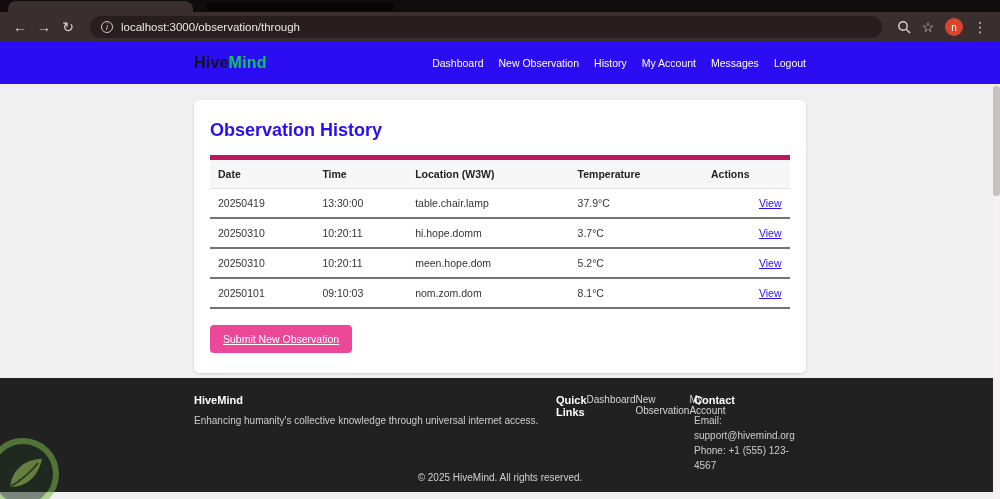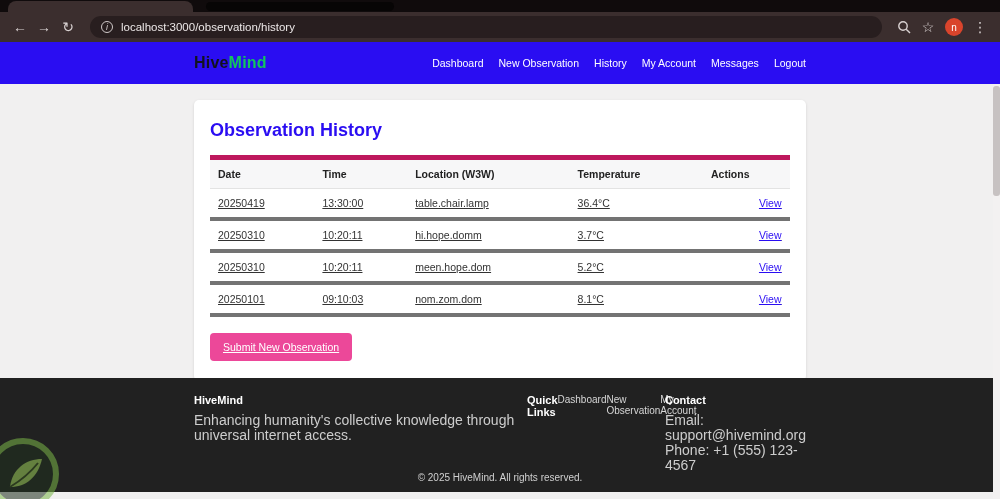--- a/index.html
+++ b/index.html
@@ -43,39 +43,39 @@
     cursor:pointer; white-space:nowrap; }
 
   
   .main { height:278px; }
   .card { width:612px; margin:16px auto 0; background:#ffffff; border-radius:5px;
     padding:16px 16px 20px; box-shadow:0 1px 3px rgba(0,0,0,.13); }
   .title { color:#2a0df2; font-size:18px; font-weight:bold; margin:4px 0 14px; }
   table { width:100%; border-collapse:collapse; }
   th { background:#f7f7f8; border-top:5px solid #be185d; border-bottom:1px solid #e3e3e3;
     font-size:10.5px; font-weight:bold; text-align:left; padding:8px; color:#222; }
-  td { font-size:10.5px; padding:8px; border-bottom:4px solid #737373; color:#333;text-decoration:underline; }
+  td { font-size:10.5px; padding:8px; border-bottom:2px solid #737373; color:#333; }
   th:nth-child(1), td:nth-child(1) { width:18%; }
   th:nth-child(2), td:nth-child(2) { width:16%; }
   th:nth-child(3), td:nth-child(3) { width:28%; }
   th:nth-child(4), td:nth-child(4) { width:23%; }
   th:nth-child(5), td:nth-child(5) { width:15%; }
   .view { color:#2a0df2; text-decoration:underline; cursor:pointer;margin-left:48px; }
   .submit { display:inline-block; margin-top:16px; background:#ec4899; color:#ffffff;
     font-size:10.5px; padding:8px 13px; border-radius:4px; text-decoration:underline;
     cursor:pointer; }
 
   
   .footer { height:114px; background:#212121; padding-top:16px; position:relative; }
   .footcols { display:flex; }
   .fcol1 { width:362px; }
   .fcol2 { width:138px; display:flex; flex-direction:row; align-items:flex-start; }
   .fcol3 { flex:1; }
   .fhead { color:#ffffff; font-weight:bold; font-size:11px; margin-bottom:7px; }
-  .ftext { color:#cdcdcd; font-size:14px; line-height:15px; }
+  .ftext { color:#cdcdcd; font-size:10px; line-height:15px; }
   .flink { color:#d6d6d6; font-size:10px; margin-bottom:6px; text-decoration:none;
     cursor:pointer; }
   .copyright { position:absolute; left:0; right:0; bottom:9px; text-align:center;
     color:#d0d0d0; font-size:10px; }
 
   
   .scrollbar { position:absolute; right:0; top:84px; bottom:0; width:7px;
     background:#f3f1f1; cursor:pointer; }
   .scrollthumb { position:absolute; top:2px; right:0; width:7px; height:110px;
     background:#c7c2c2; border-radius:3px; cursor:grab; }
@@ -89,21 +89,21 @@
   <div class="tab-active"></div>
   <div class="tab-inactive"></div>
 </div>
 
 <div class="toolbar">
   <span class="tbtn">←</span>
   <span class="tbtn">→</span>
   <span class="tbtn">↻</span>
   <div class="omnibox">
     <span class="infoicon">i</span>
-    <span class="url">localhost:3000/observation/history</span>
+    <span class="url">localhost:3000/observation/through</span>
   </div>
   <span class="tbtn magwrap">
     <svg width="14" height="14" viewBox="0 0 14 14">
       <circle cx="6" cy="6" r="4.2" fill="none" stroke="#d9d2d2" stroke-width="1.4"></circle>
       <line x1="9.2" y1="9.2" x2="13" y2="13" stroke="#d9d2d2" stroke-width="1.4"></line>
     </svg>
   </span>
   <span class="tbtn">☆</span>
   <div class="avatar">n</div>
   <span class="tbtn">⋮</span>
@@ -137,21 +137,21 @@
           <th>Location (W3W)</th>
           <th>Temperature</th>
           <th>Actions</th>
         </tr>
       </thead>
       <tbody>
         <tr>
           <td>20250419</td>
           <td>13:30:00</td>
           <td>table.chair.lamp</td>
-          <td>36.4°C</td>
+          <td>37.9°C</td>
           <td><a class="view">View</a></td>
         </tr>
         <tr>
           <td>20250310</td>
           <td>10:20:11</td>
           <td>hi.hope.domm</td>
           <td>3.7°C</td>
           <td><a class="view">View</a></td>
         </tr>
         <tr>

